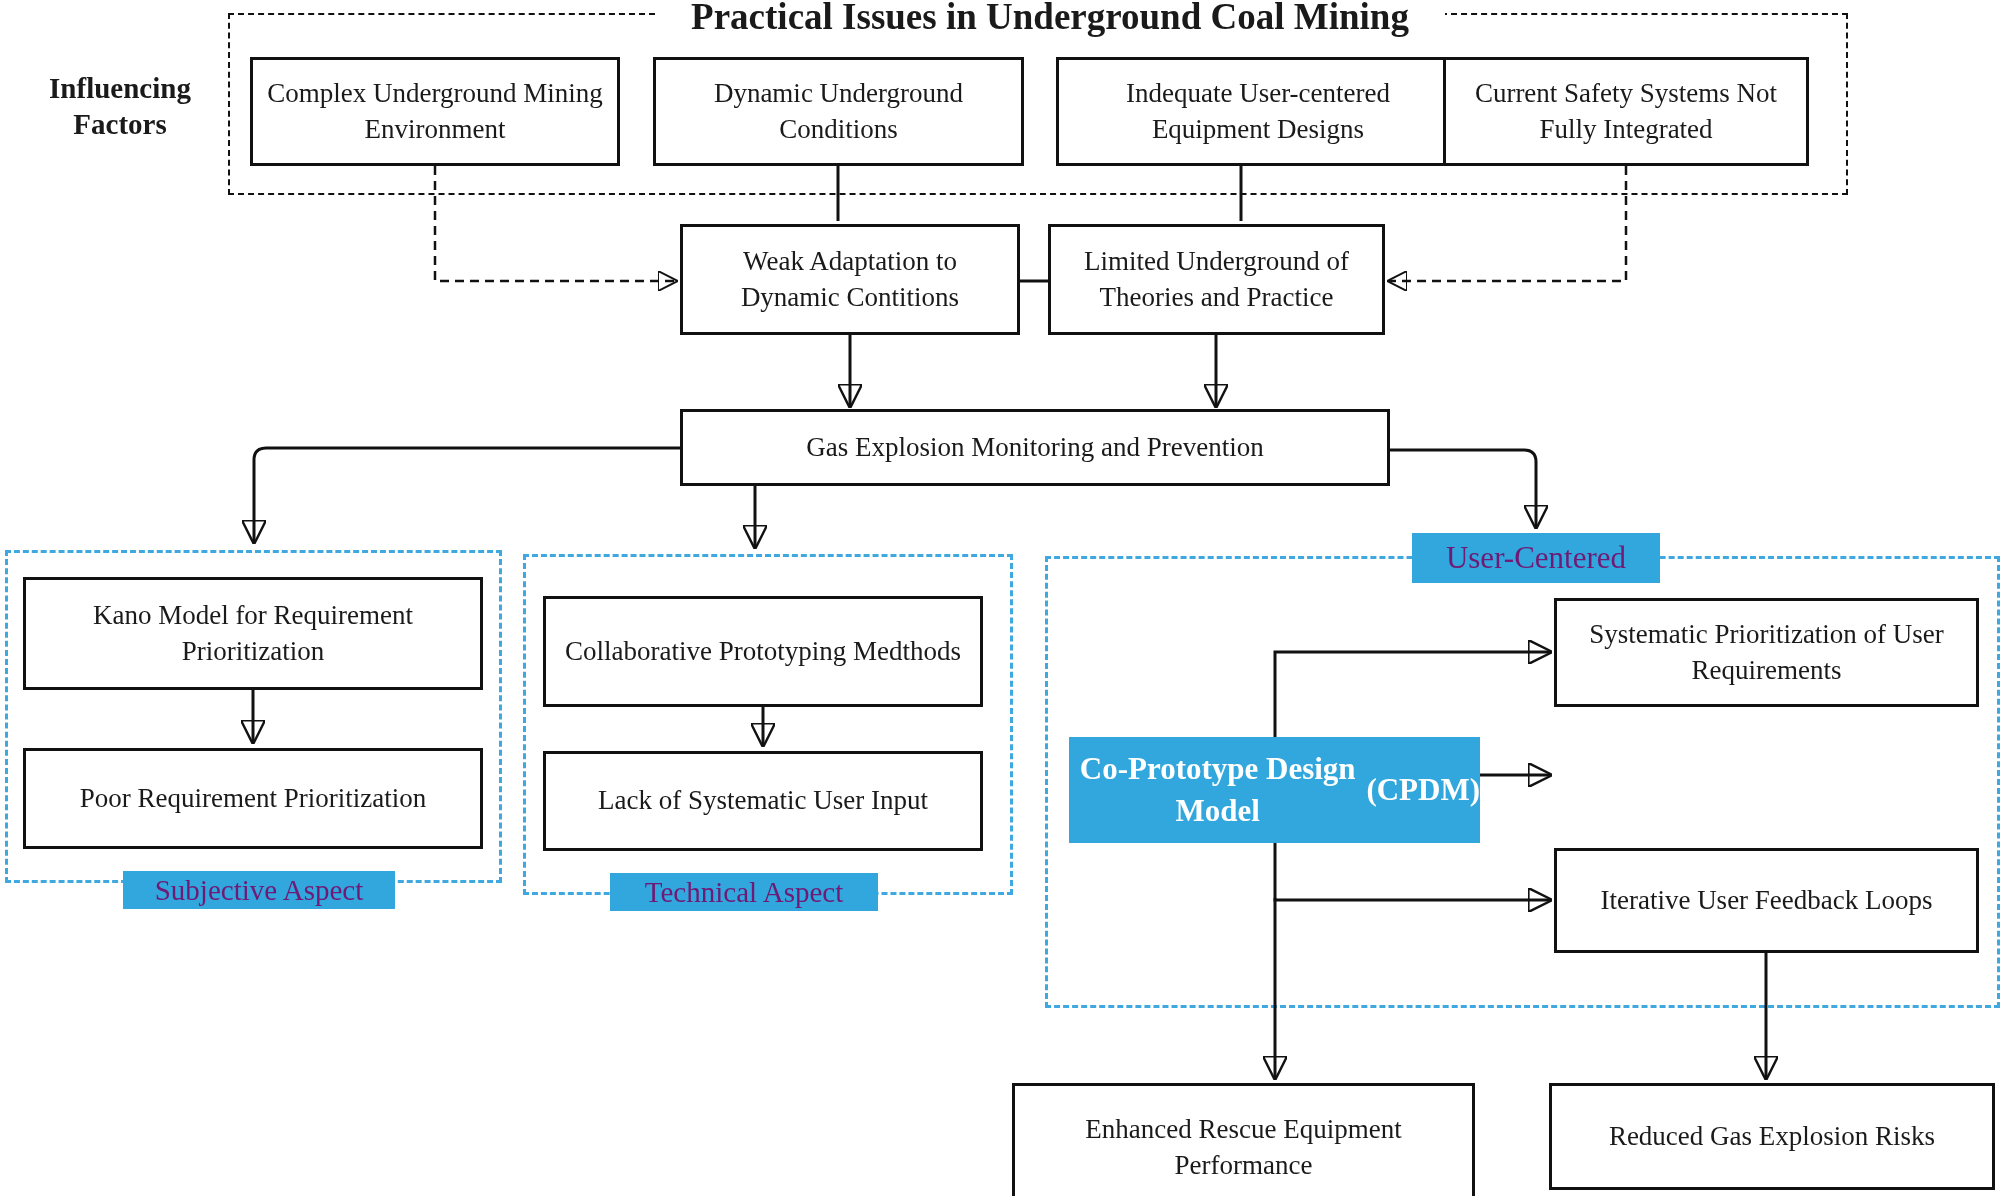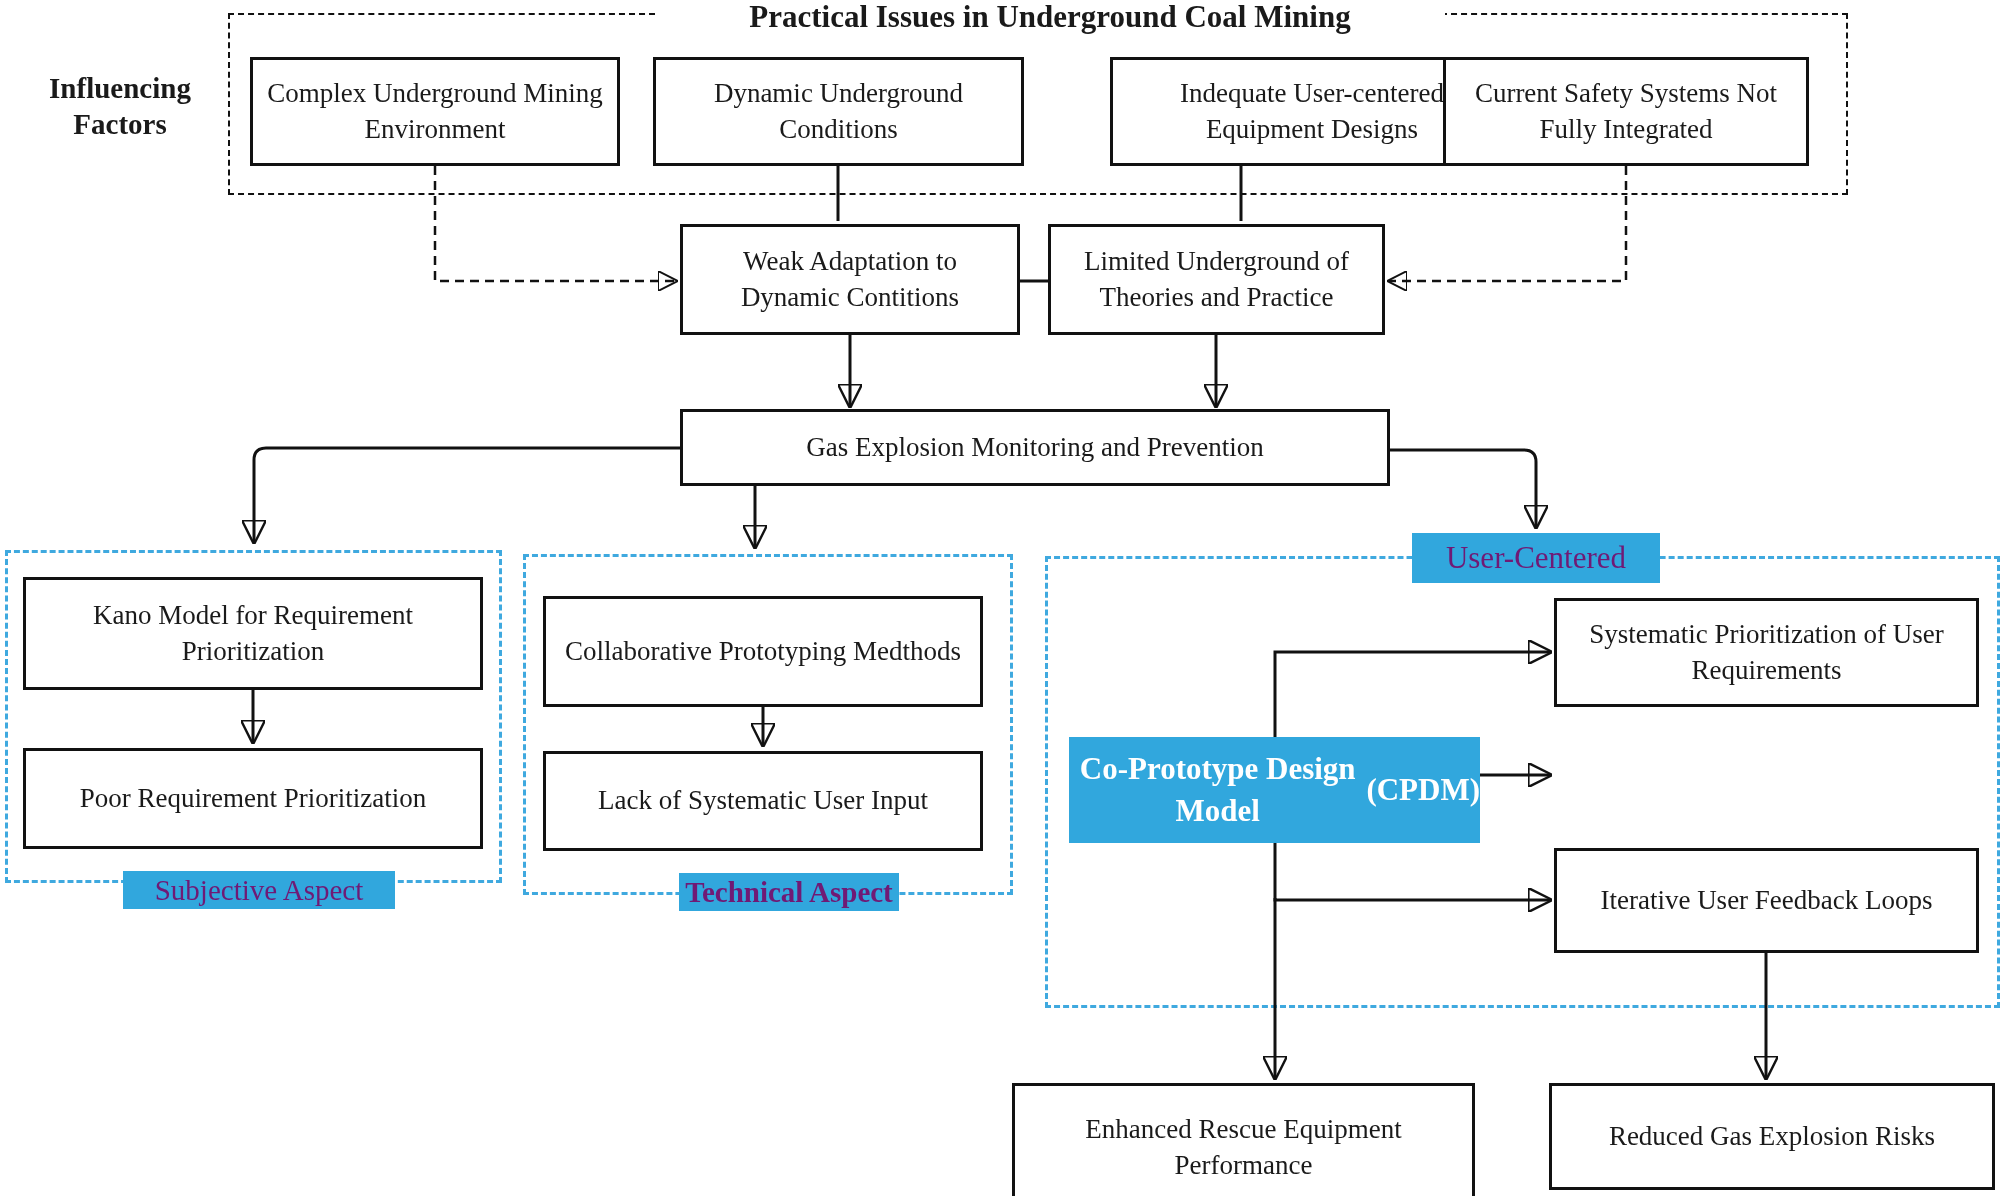--- a/index.html
+++ b/index.html
@@ -69,43 +69,43 @@
     <path class="solid3" d="M1390 450 H1524 Q1536 450 1536 462 V527" marker-end="url(#ah)"></path>
     <path class="solid3" d="M253 690 V742" marker-end="url(#ah)"></path>
     <path class="solid3" d="M763 691 V745" marker-end="url(#ah)"></path>
     <path class="solid3" d="M1275 737 V652 H1550" marker-end="url(#ah)"></path>
     <path class="solid3" d="M1480 775 H1550" marker-end="url(#ah)"></path>
     <path class="solid3" d="M1275 843 V900 H1550" marker-end="url(#ah)"></path>
     <path class="solid3" d="M1275 898 V1078" marker-end="url(#ah)"></path>
     <path class="solid3" d="M1766 953 V1078" marker-end="url(#ah)"></path>
   </svg>
 
-  <div class="caption" style="left:655px;top:0;width:790px;height:33px;line-height:33px;font-size:31px;">Practical Issues in Underground Coal Mining</div>
+  <div class="caption" style="left:655px;top:0;width:790px;height:33px;line-height:33px;font-size:37px;">Practical Issues in Underground Coal Mining</div>
 
   <div class="caption" style="left:20px;top:70px;width:200px;font-size:29px;line-height:1.25;background:transparent;">Influencing Factors</div>
 
   <div class="box" style="left:250px;top:57px;width:370px;height:109px;">Complex Underground Mining Environment</div>
   <div class="box" style="left:653px;top:57px;width:371px;height:109px;">Dynamic Underground Conditions</div>
-  <div class="box" style="left:1110px;top:57px;width:404px;height:109px;">Indequate User-centered Equipment Designs</div>
+  <div class="box" style="left:1056px;top:57px;width:404px;height:109px;">Indequate User-centered Equipment Designs</div>
   <div class="box" style="left:1443px;top:57px;width:366px;height:109px;">Current Safety Systems Not Fully Integrated</div>
 
   <div class="box" style="left:680px;top:224px;width:340px;height:111px;">Weak Adaptation to Dynamic Contitions</div>
   <div class="box" style="left:1048px;top:224px;width:337px;height:111px;">Limited Underground of Theories and Practice</div>
 
   <div class="box" style="left:680px;top:409px;width:710px;height:77px;">Gas Explosion Monitoring and Prevention</div>
 
   <div class="cluster" style="left:5px;top:550px;width:497px;height:333px;"></div>
   <div class="box" style="left:23px;top:577px;width:460px;height:113px;">Kano Model for Requirement Prioritization</div>
   <div class="box" style="left:23px;top:748px;width:460px;height:101px;">Poor Requirement Prioritization</div>
   <div class="tag" style="left:123px;top:871px;width:272px;height:38px;">Subjective Aspect</div>
 
   <div class="cluster" style="left:523px;top:554px;width:490px;height:341px;"></div>
   <div class="box" style="left:543px;top:596px;width:440px;height:111px;">Collaborative Prototyping Medthods</div>
   <div class="box" style="left:543px;top:751px;width:440px;height:100px;">Lack of Systematic User Input</div>
-  <div class="tag" style="left:679px;top:873px;width:220px;height:38px;font-weight:bold;">Technical Aspect</div>
+  <div class="tag" style="left:610px;top:873px;width:268px;height:38px;">Technical Aspect</div>
 
   <div class="cluster" style="left:1045px;top:556px;width:955px;height:452px;"></div>
   <div class="tag" style="left:1412px;top:533px;width:248px;height:50px;font-size:31px;">User-Centered</div>
 
   <div class="bluebox" style="left:1069px;top:737px;width:411px;height:106px;">
     <span>Co-Prototype Design Model</span>
     <span>(CPDM)</span>
   </div>
 
   <div class="box" style="left:1554px;top:598px;width:425px;height:109px;">Systematic Prioritization of User Requirements</div>

